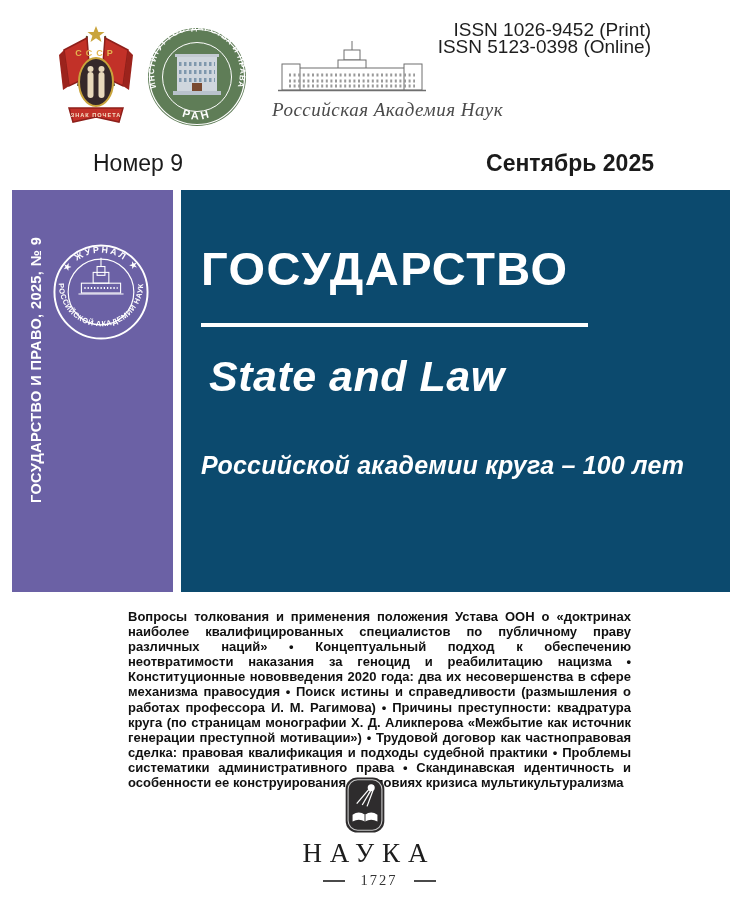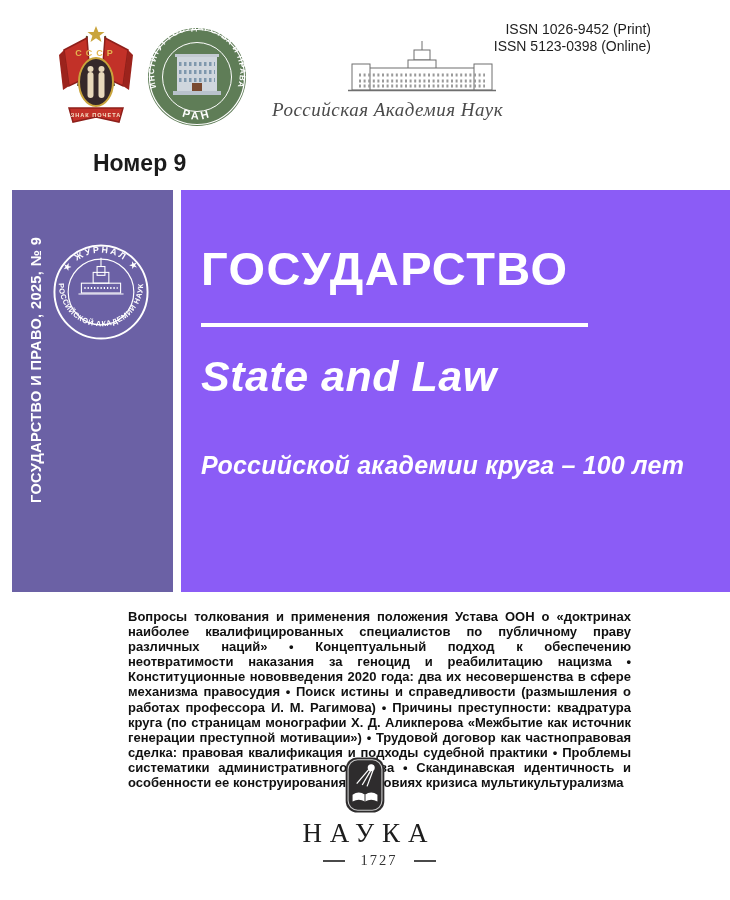--- a/index.html
+++ b/index.html
@@ -4,51 +4,51 @@
 <style>
   html,body { margin:0; padding:0; background:#fff; }
   .page {
     position:relative; width:730px; height:900px; background:#fff;
     font-family:"Liberation Sans", sans-serif; overflow:hidden;
   }
   svg text { font-family:"Liberation Sans", sans-serif; }
 
   
   .issn { position:absolute; top:21px; right:79px; text-align:right;
-          font-size:14px; line-height:17px; color:#1e1e1e; }
+          font-size:19px; line-height:17px; color:#1e1e1e; }
   .logo-badge   { position:absolute; left:56px;  top:24px; }
   .logo-inst    { position:absolute; left:147px; top:27px; }
-  .logo-ras     { position:absolute; left:272px; top:38px; width:230px; text-align:right; }
+  .logo-ras     { position:absolute; left:272px; top:38px; width:230px; text-align:left; }
   .ras-caption  { font-family:"Liberation Serif", serif; font-style:italic;
                   font-size:19px; color:#4a4a4a; margin-top:1px; letter-spacing:.5px; white-space:nowrap; }
-  .issue-number { position:absolute; left:93px; top:150px; font-size:23px; font-weight:bold; color:#1b1b1b; }
+  .issue-number { position:absolute; left:93px; top:150px; font-size:23px; font-weight:normal; color:#1b1b1b; }
   .issue-date   { position:absolute; right:76px; top:150px; font-size:23px; font-weight:bold; color:#1b1b1b; }
 
   
   .cover { position:absolute; left:12px; top:190px; width:718px; height:402px; display:flex; }
   .cover-left  { width:161px; background:#6b61a5; position:relative; flex:none; }
   .cover-gap   { width:8px; background:#fff; flex:none; }
-  .cover-right { flex:1; background:#8b5cf6; position:relative; color:#fff;
+  .cover-right { flex:1; background:#0c4a6e; position:relative; color:#fff;
                  padding:53px 24px 0 20px; box-sizing:border-box; }
   .seal  { position:absolute; left:40px; top:53px; }
   .spine { position:absolute; left:16px; top:313px; transform:rotate(-90deg); transform-origin:0 0;
            white-space:nowrap; color:#fff; font-weight:bold; font-size:14.5px; letter-spacing:.4px; }
   .title    { font-size:47px; font-weight:bold; letter-spacing:1.5px; line-height:1.12; margin:0; }
   .rule     { height:4px; background:#fff; width:387px; margin:27px 0 25px; }
-  .title-en { font-size:43px; font-weight:bold; font-style:italic; letter-spacing:.5px; margin:0; }
+  .title-en { font-size:43px; font-weight:bold; font-style:italic; letter-spacing:.5px; margin:8px; }
   .subtitle { margin-top:21px; font-size:25px; font-weight:bold; font-style:italic;
               line-height:1.16; letter-spacing:.2px; }
 
   
   .topics { position:absolute; left:128px; top:609px; width:503px;
             font-size:13px; font-weight:bold; line-height:15.1px;
             text-align:justify; color:#101010; }
 
   
-  .publisher  { position:absolute; left:0; right:0; top:756px; text-align:center; }
+  .publisher  { position:absolute; left:0; right:0; top:776px; text-align:center; }
   .pub-emblem { display:block; margin:0 auto; }
   .pub-name   { font-family:"Liberation Serif", serif; font-size:27px; letter-spacing:8px;
                 padding-left:8px; color:#1d1d1d; margin-top:4px; }
   .pub-year   { display:flex; justify-content:center; align-items:center; gap:16px; margin-top:3px;margin-left:28px; }
   .pub-year .dash { width:22px; height:2px; background:#4a4a4a; }
   .pub-year .yr   { font-family:"Liberation Serif", serif; font-size:14.5px;
                     letter-spacing:2px; color:#333; }
 </style>
 </head>
 <body>
@@ -119,20 +119,21 @@
       </g>
       <line x1="17" y1="37" x2="143" y2="37" stroke="#9a9a9a" stroke-width="3" stroke-dasharray="2 2.6"></line>
       <line x1="17" y1="43" x2="143" y2="43" stroke="#9a9a9a" stroke-width="3" stroke-dasharray="2 2.6"></line>
       <line x1="17" y1="48" x2="143" y2="48" stroke="#9a9a9a" stroke-width="3" stroke-dasharray="2 2.6"></line>
       <line x1="6" y1="52.5" x2="154" y2="52.5" stroke="#6f6f6f" stroke-width="1.6"></line>
     </svg>
     <div class="ras-caption">Российская Академия Наук</div>
   </div>
 
   <div class="issue-number">Номер 9</div>
+  <div class="issue-date">Сентябрь 2025</div>
 
   <div class="cover">
 
     <div class="cover-left">
 
       <svg class="seal" width="98" height="98" viewBox="0 0 100 100">
         <circle cx="50" cy="50" r="47.5" fill="none" stroke="#ffffff" stroke-width="2"></circle>
         <circle cx="50" cy="50" r="33.5" fill="none" stroke="#ffffff" stroke-width="1.2"></circle>
         <g stroke="#ffffff" fill="none" stroke-width="1.1">
           <line x1="50" y1="15" x2="50" y2="24"></line>

